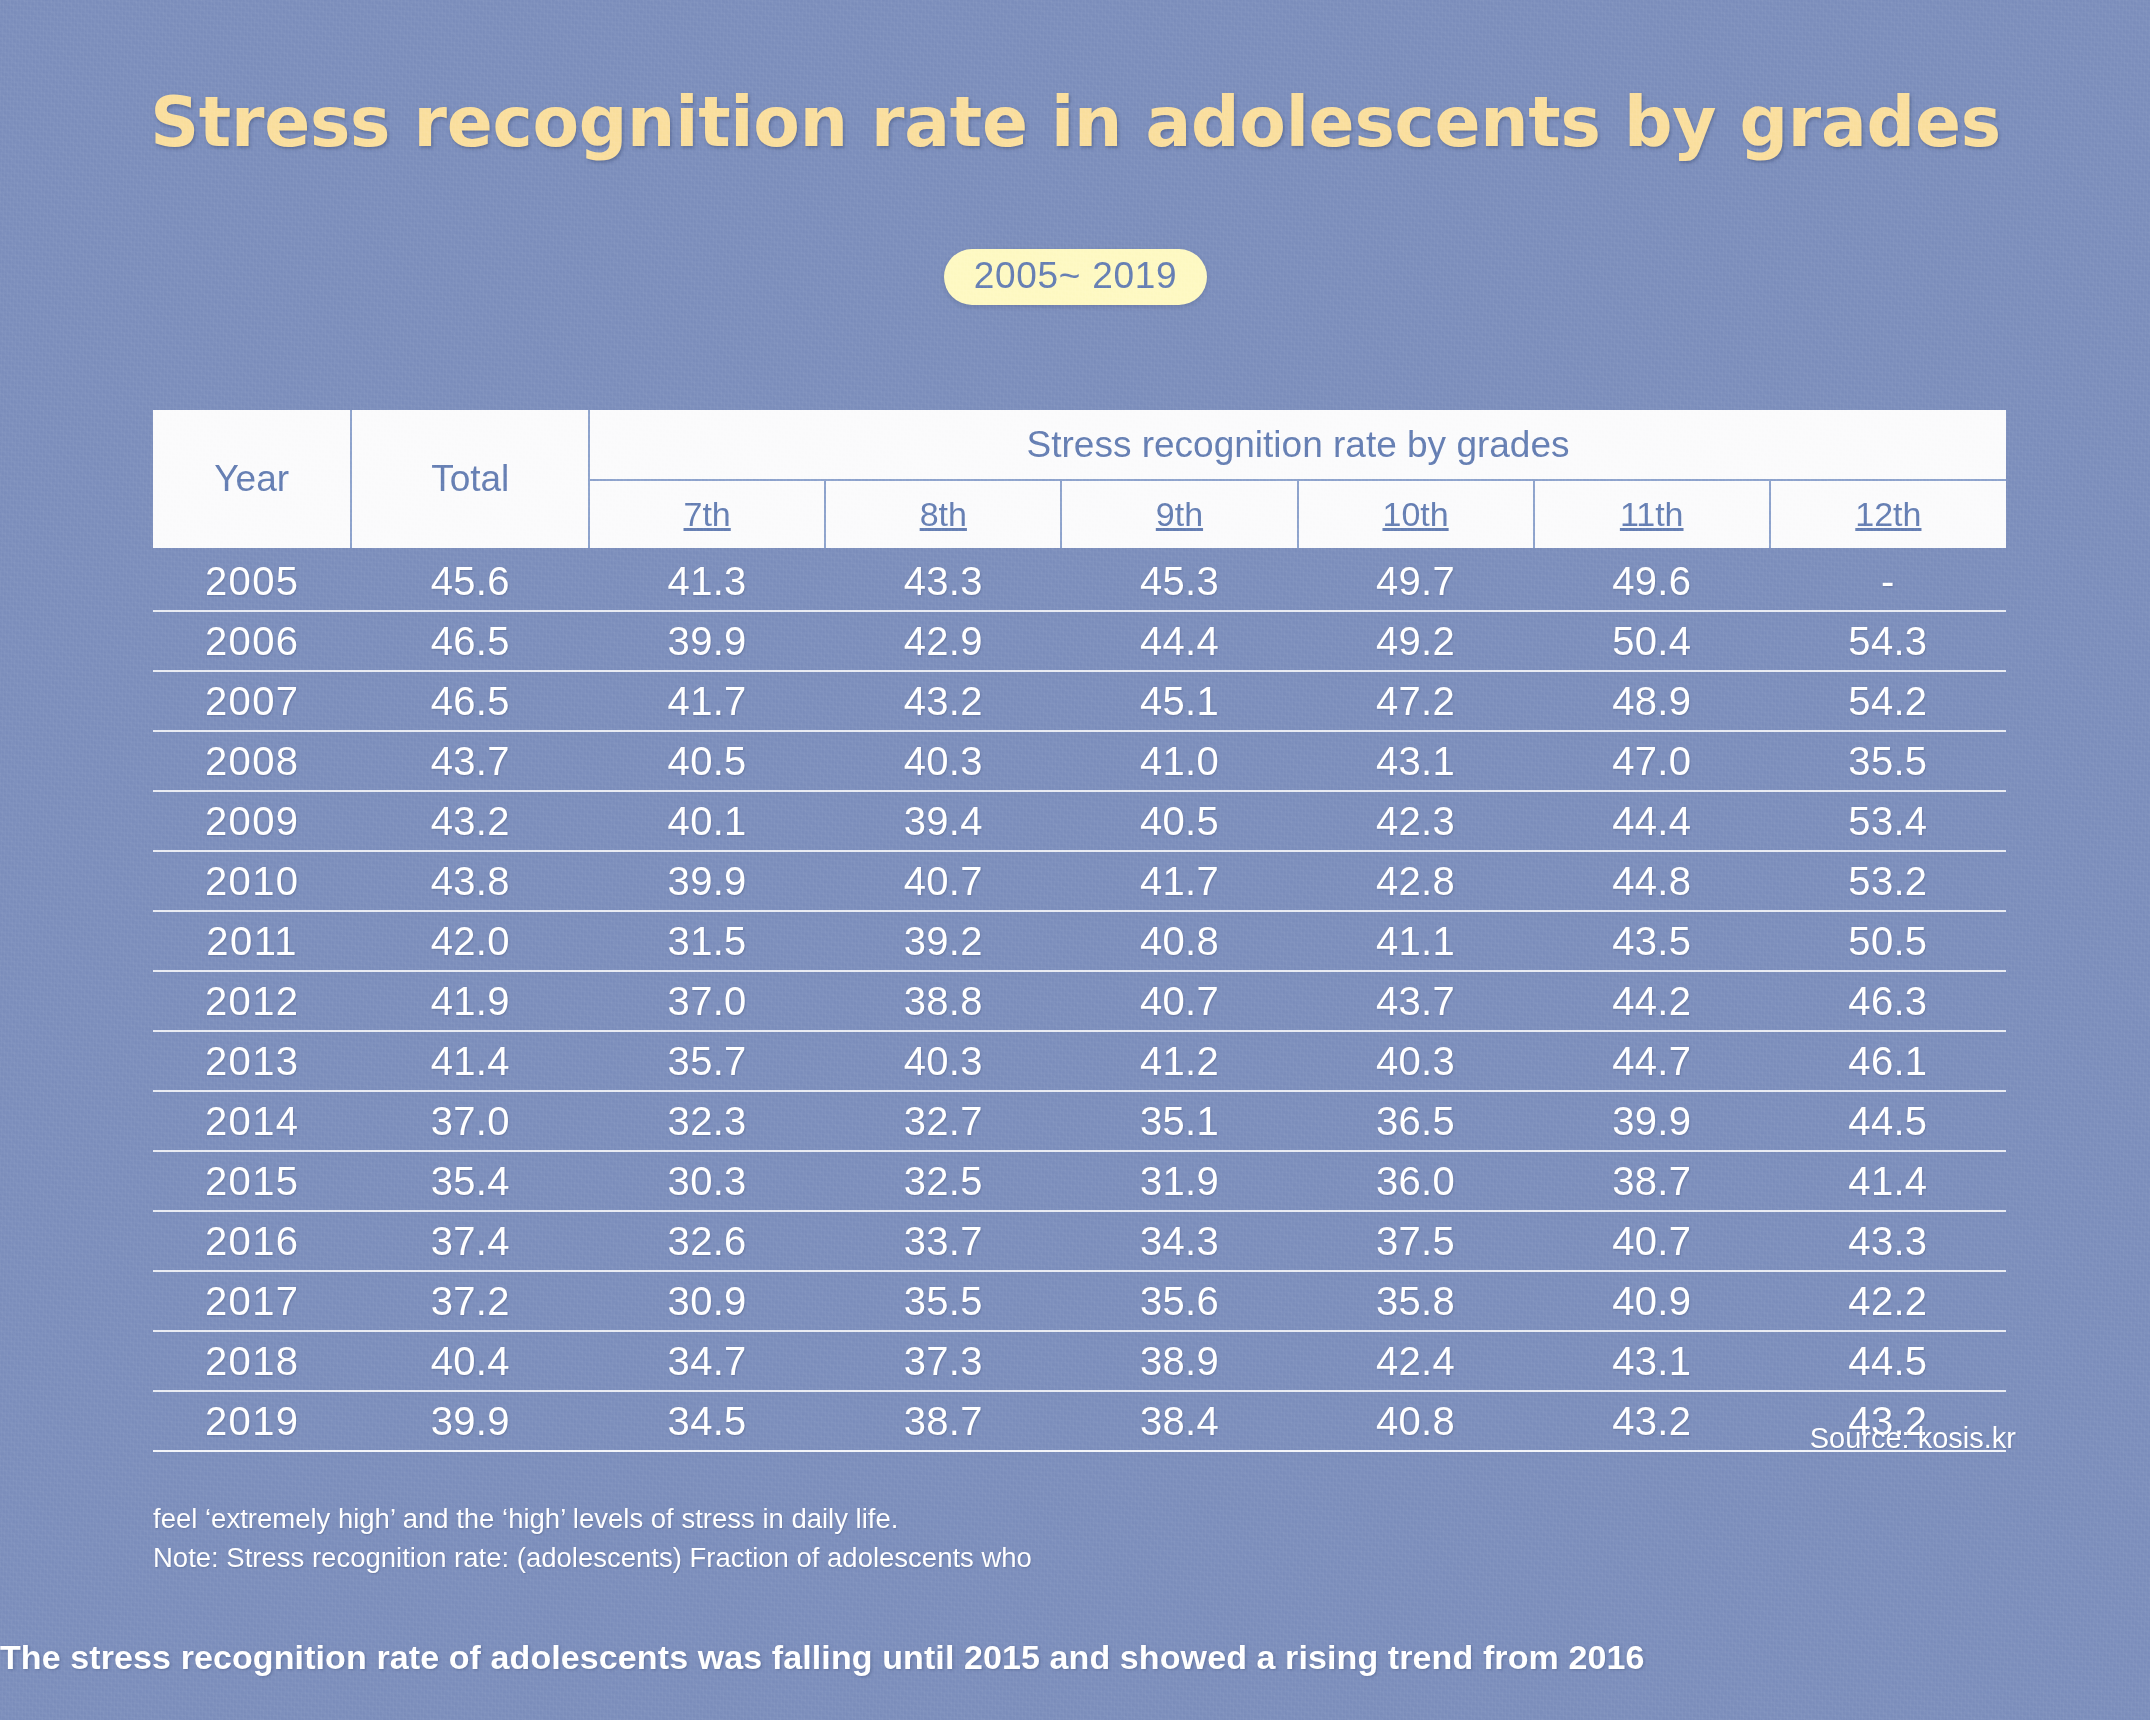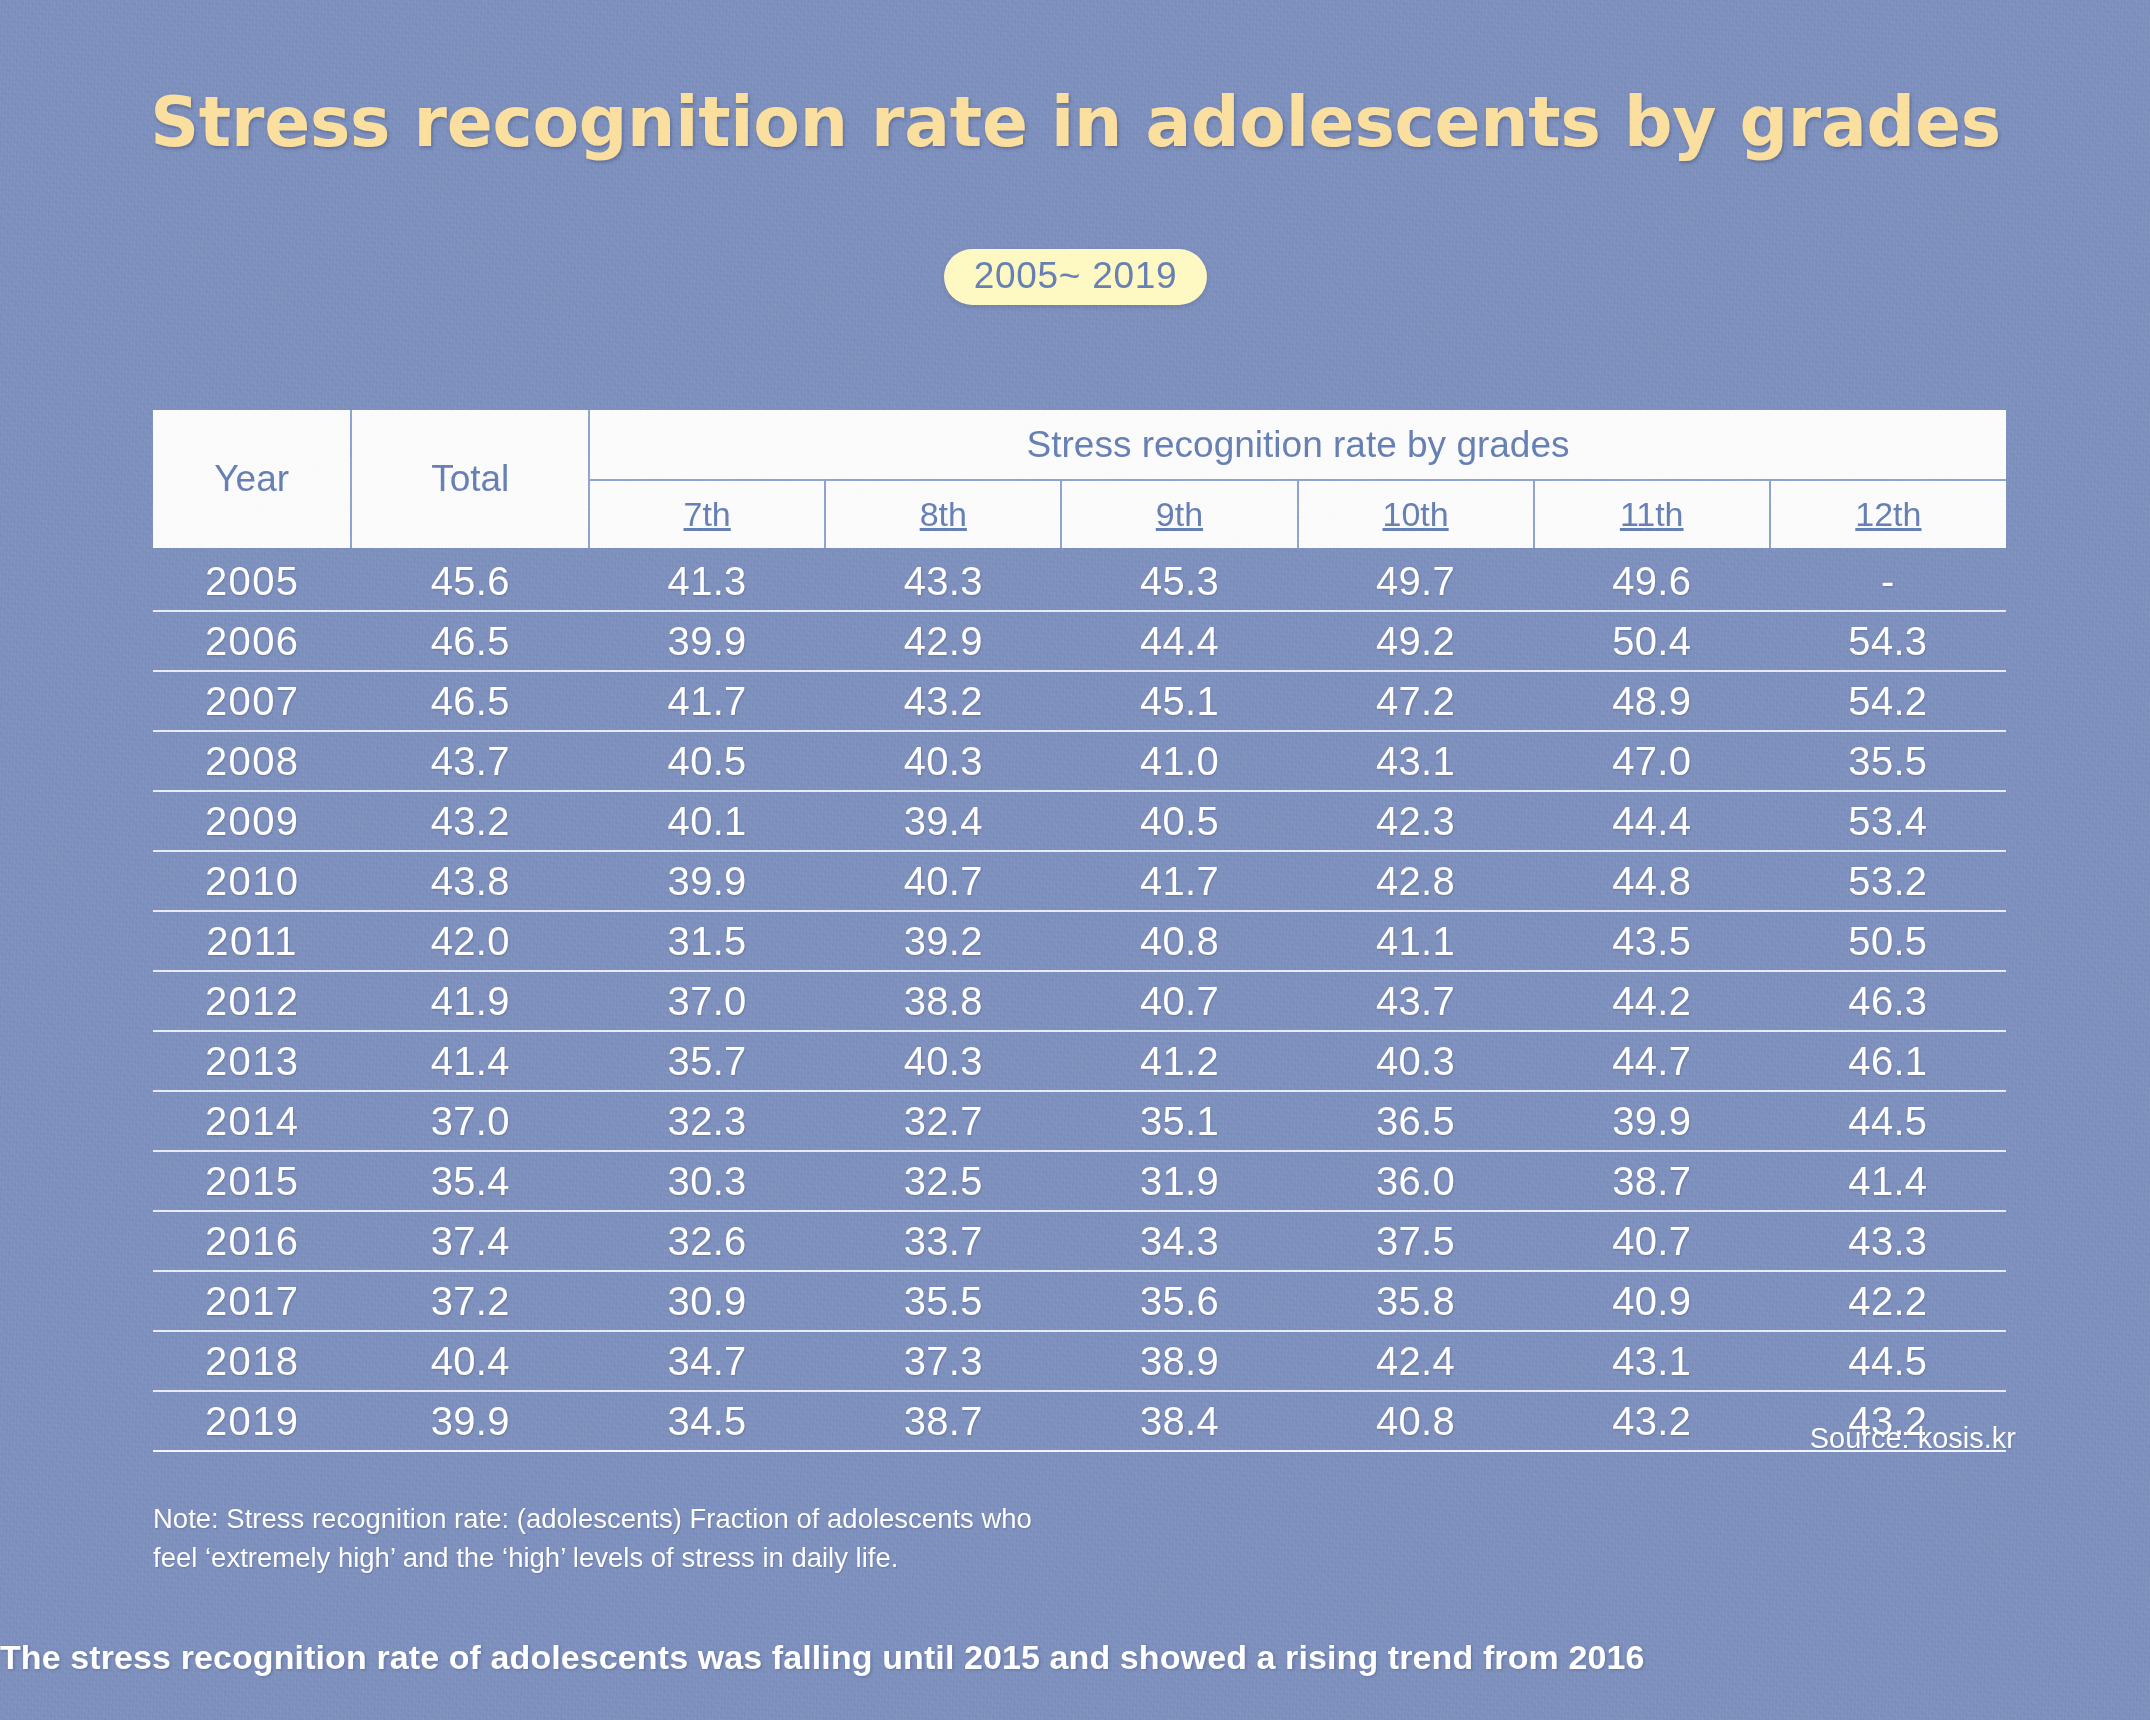--- a/index.html
+++ b/index.html
@@ -350,22 +350,22 @@
             <td>38.4</td>
             <td>40.8</td>
             <td>43.2</td>
             <td>43.2</td>
           </tr>
         </tbody>
     </table>
   </div>
 
   <div class="note">
+    <div>feel ‘extremely high’ and the ‘high’ levels of stress in daily life.</div>
     <div>Note: Stress recognition rate: (adolescents) Fraction of adolescents who</div>
-    <div>feel ‘extremely high’ and the ‘high’ levels of stress in daily life.</div>
   </div>
 
   <div class="source">Source: kosis.kr</div>
 
   <div class="caption">The stress recognition rate of adolescents was falling until 2015 and showed a rising trend from 2016</div>
 
 </div>
 
 <div id="texture"></div>
 

